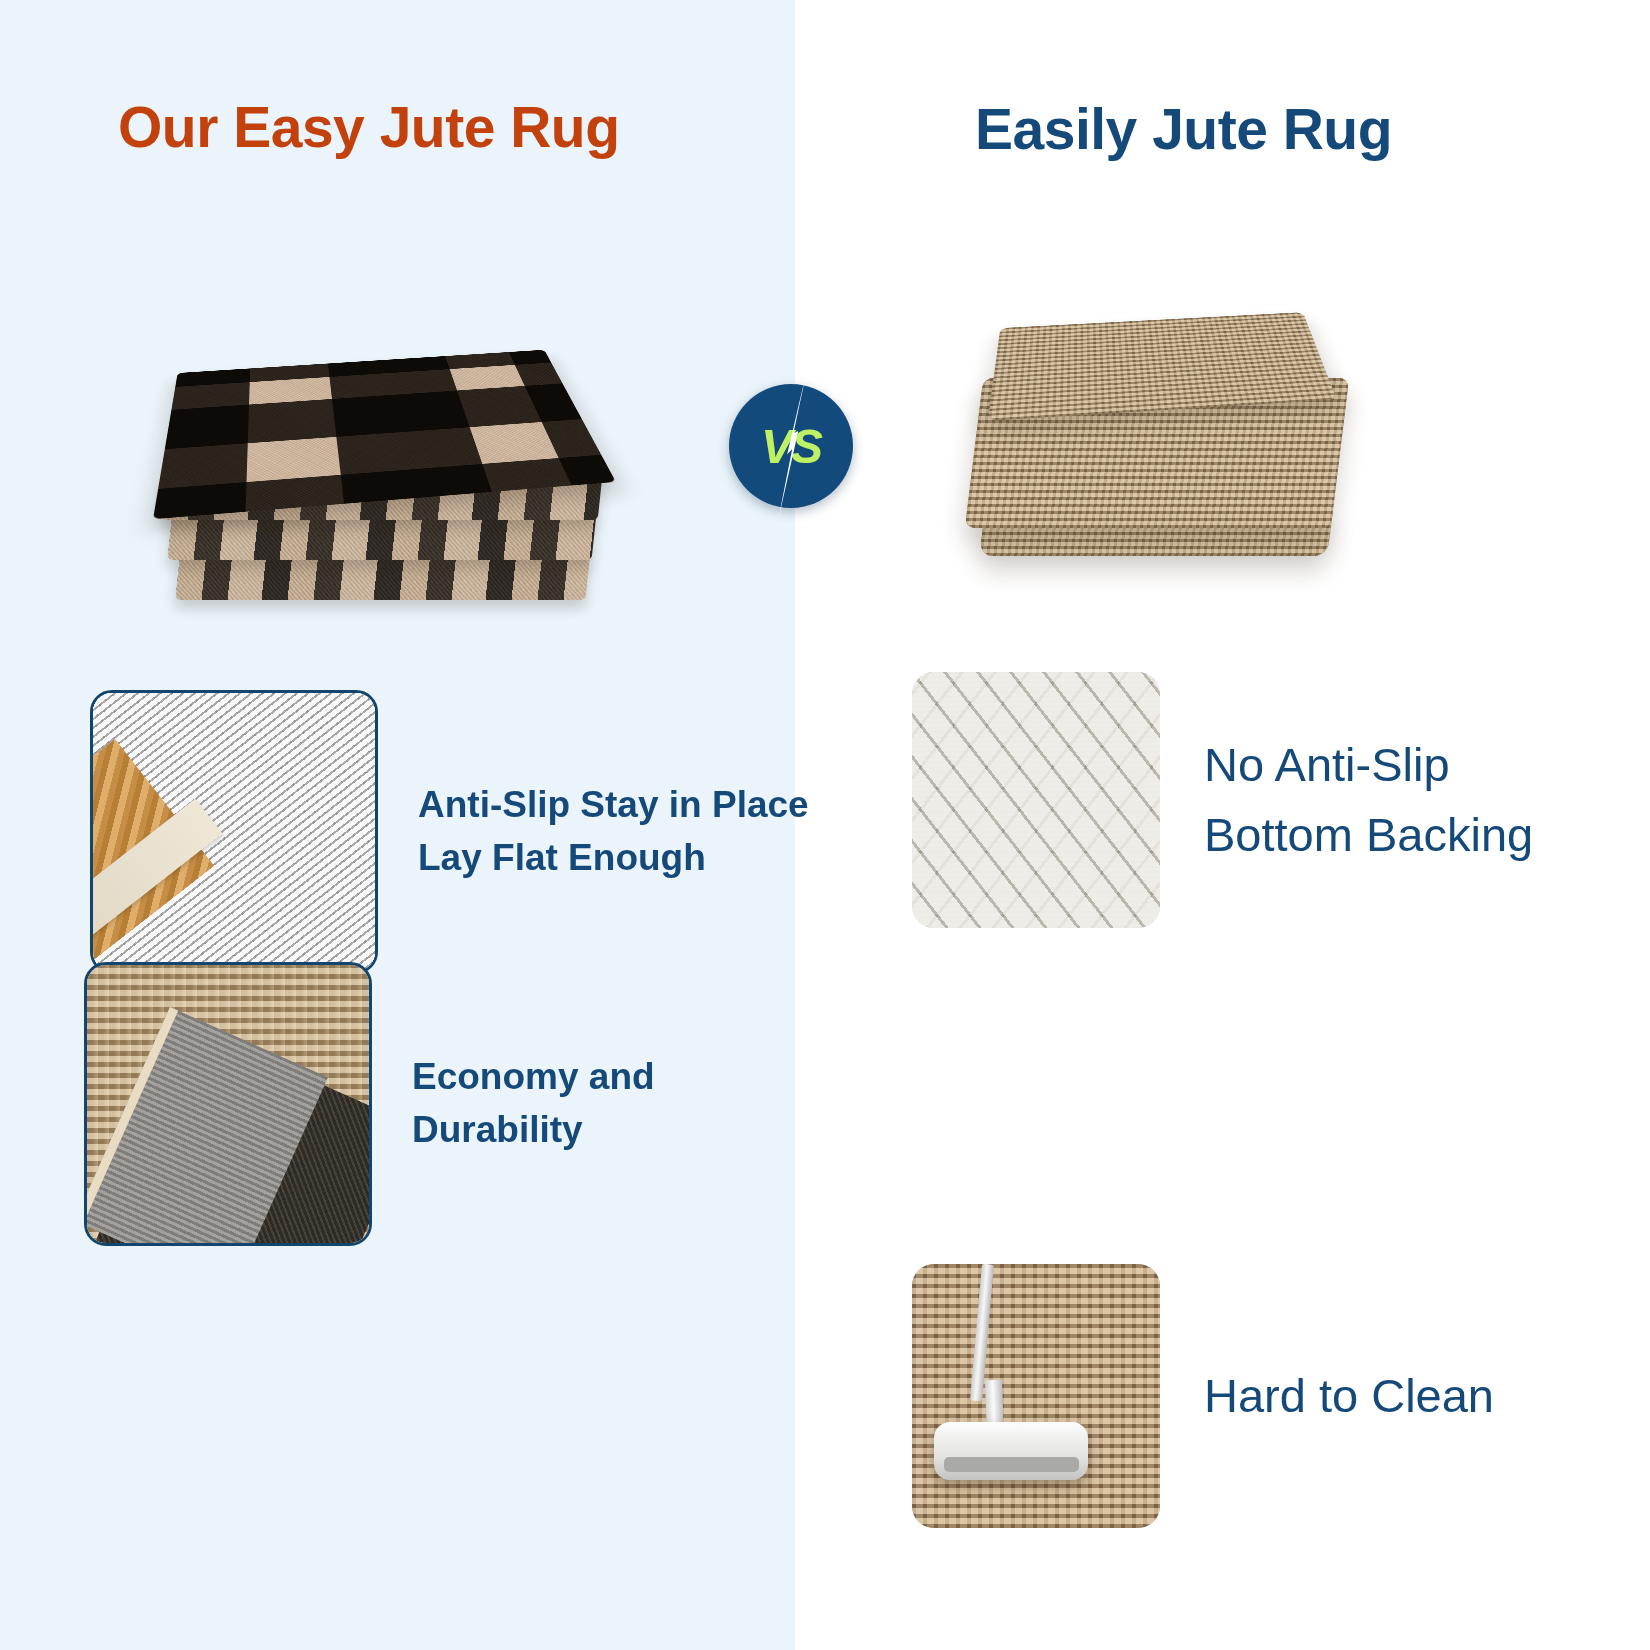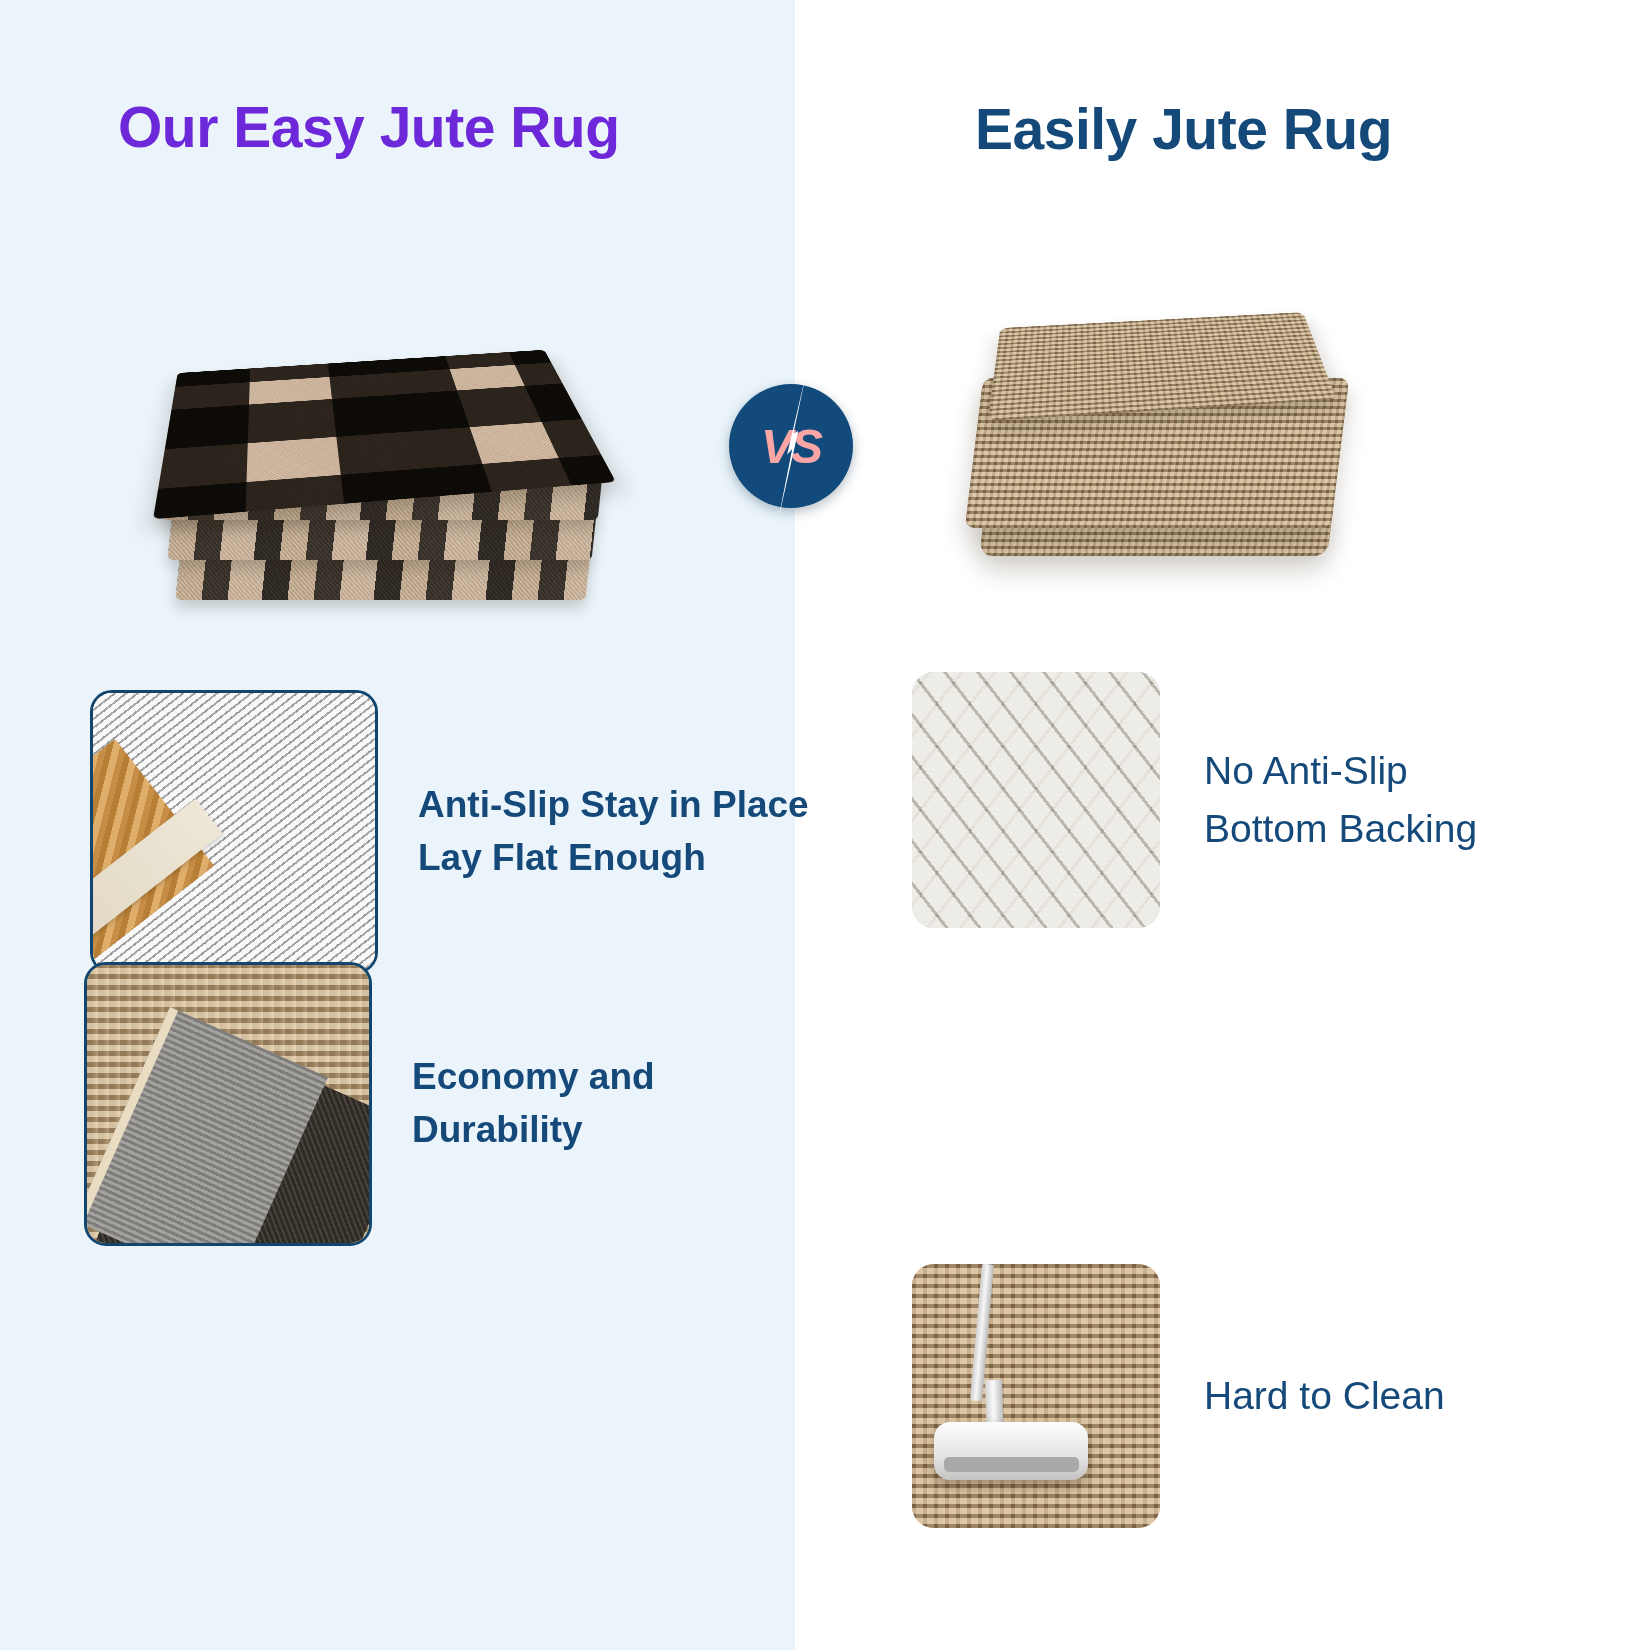--- a/index.html
+++ b/index.html
@@ -31,21 +31,21 @@
   .col-title {
     position: absolute;
     font-size: 57px;
     letter-spacing: -0.5px;
     color: #12446f;
     white-space: nowrap;
   }
   .col-title-left {
     left: 118px; top: 94px;
     font-weight: 800;
-    color: #6d28d9;
+    color: #c2410c;
   }
   .col-title-right {
     left: 975px; top: 96px;
     font-weight: 600;
     color: #14497a;
   }
 
   
   .hero {
     position: absolute;
@@ -137,21 +137,21 @@
     width: 124px; height: 124px;
     border-radius: 50%;
     background: #134a7c;
     box-shadow: 0 4px 12px rgba(10,40,70,0.30);
     z-index: 5;
   }
   .vs-text {
     position: absolute;
     left: 0; top: 0; width: 100%; height: 100%;
     display: flex; align-items: center; justify-content: center;
-    color: #fca5a5;
+    color: #bef264;
     font-size: 48px;
     font-weight: 800;
     font-style: italic;
     letter-spacing: -2px;
   }
   .vs-bolt {
     position: absolute;
     left: 50%; top: -16px;
     width: 16px; height: 156px;
     margin-left: -6px;
@@ -186,21 +186,21 @@
 
   
   .ft-left {
     font-size: 37px;
     font-weight: 700;
     line-height: 1.42;
     margin-left: 40px;
   }
   
   .ft-right {
-    font-size: 39px;
+    font-size: 47px;
     font-weight: 400;
     line-height: 1.48;
     margin-left: 44px;
   }
 
   
   .f-l1 { left: 90px; top: 690px; }
   .f-l2 { left: 84px; top: 962px; }
   .f-l3 { left: 90px; top: 1254px; }
   .f-l1 .thumb, .f-l2 .thumb, .f-l3 .thumb { width: 288px; height: 284px; }

